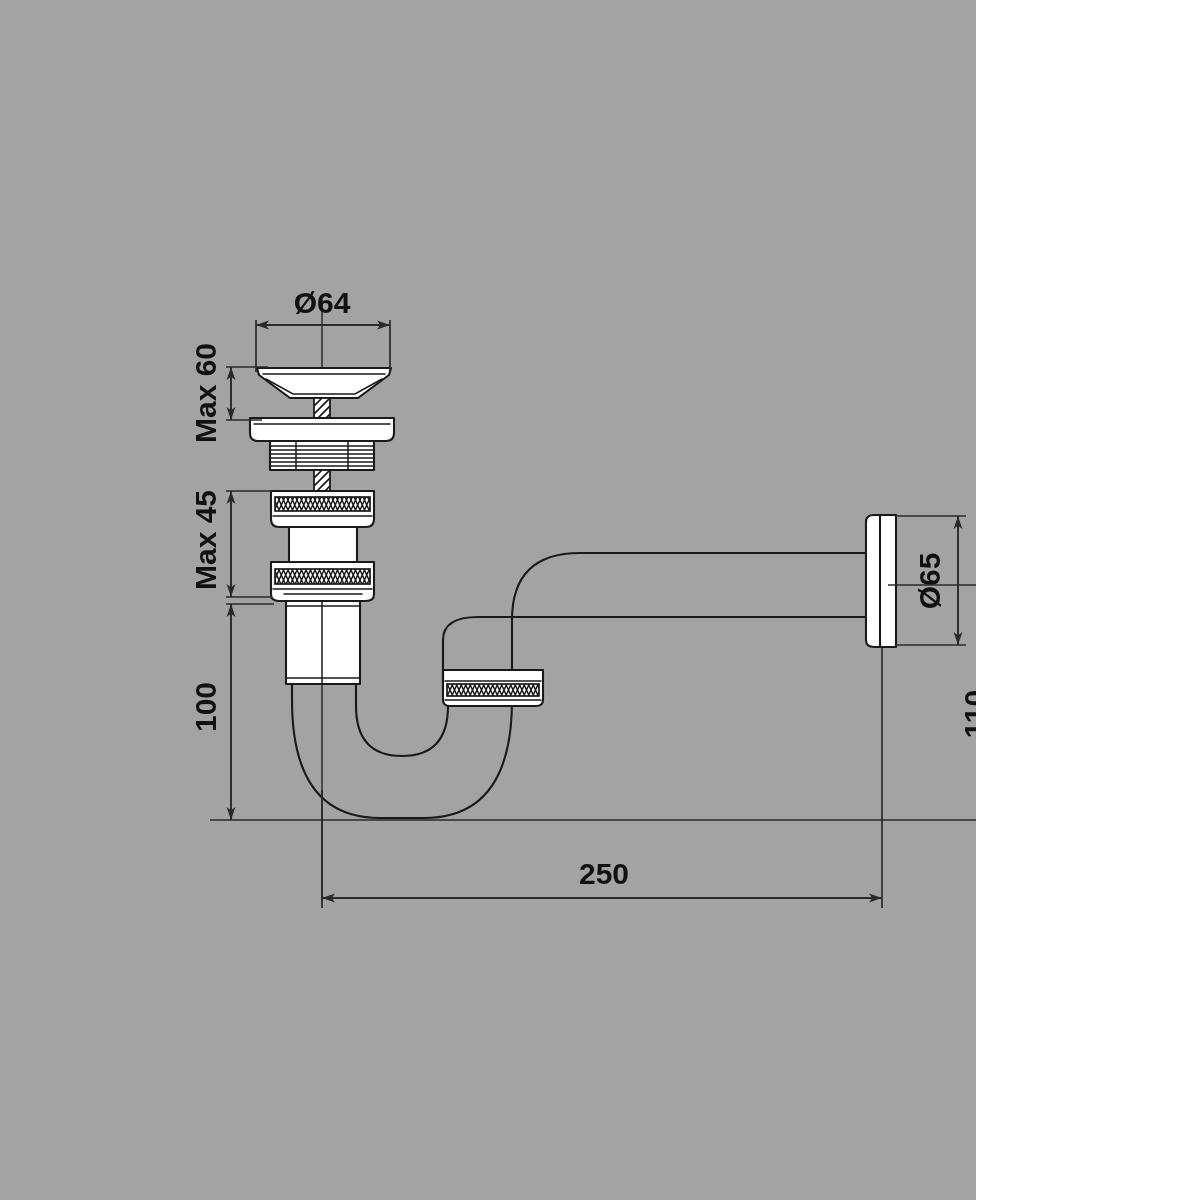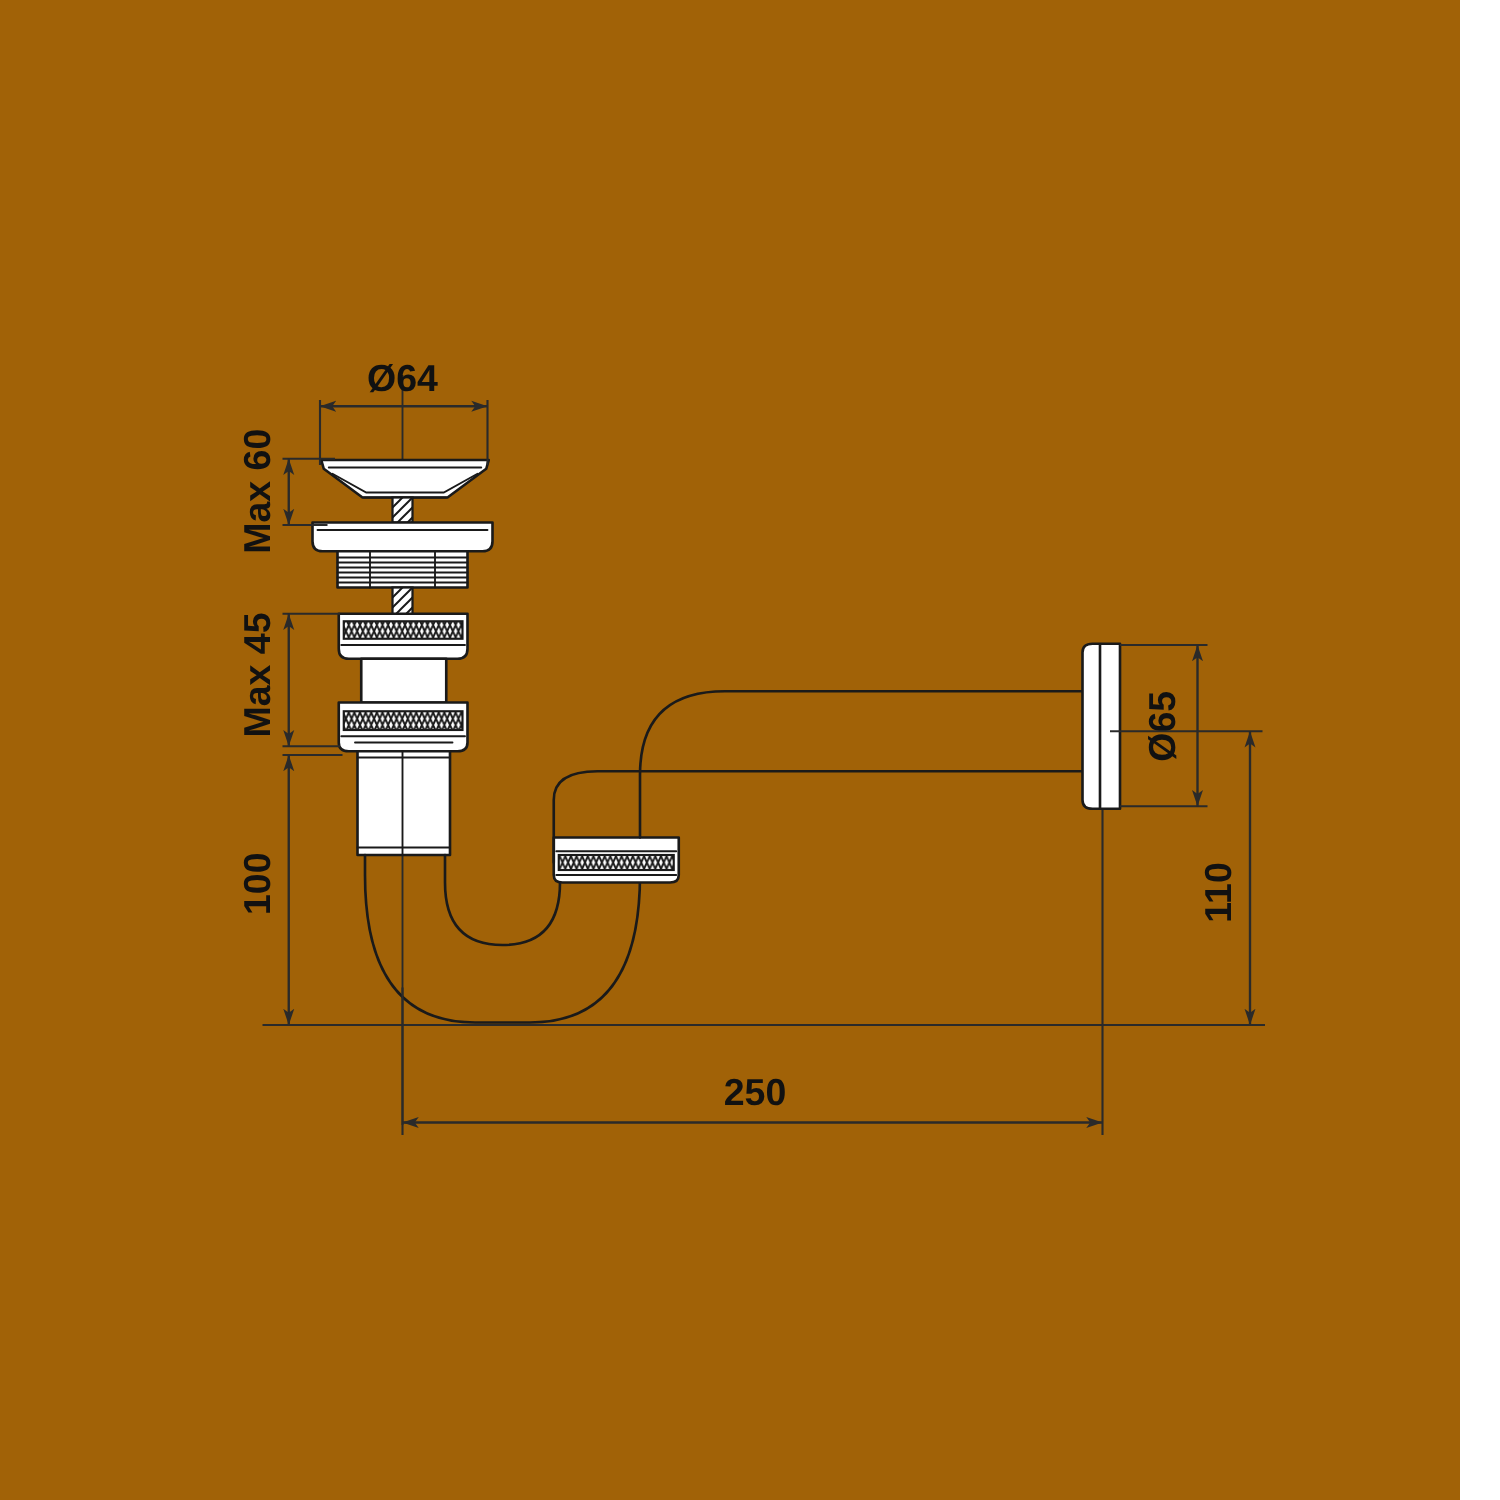--- a/index.html
+++ b/index.html
@@ -6,23 +6,23 @@
   html, body {
     margin: 0;
     padding: 0;
     background: #ffffff;
   }
   body {
     font-family: "Liberation Sans", sans-serif;
   }
   #drawing-root {
     position: relative;
-    width: 1168px;
+    width: 976px;
     height: 1200px;
-    background: #a16207;
+    background: #a3a3a3;
     overflow: hidden;
     text-decoration: underline;
   }
   #drawing-svg {
     display: block;
     width: 1200px;
     height: 1200px;
   }
   .dim-text {
     font-family: "Liberation Sans", sans-serif;

